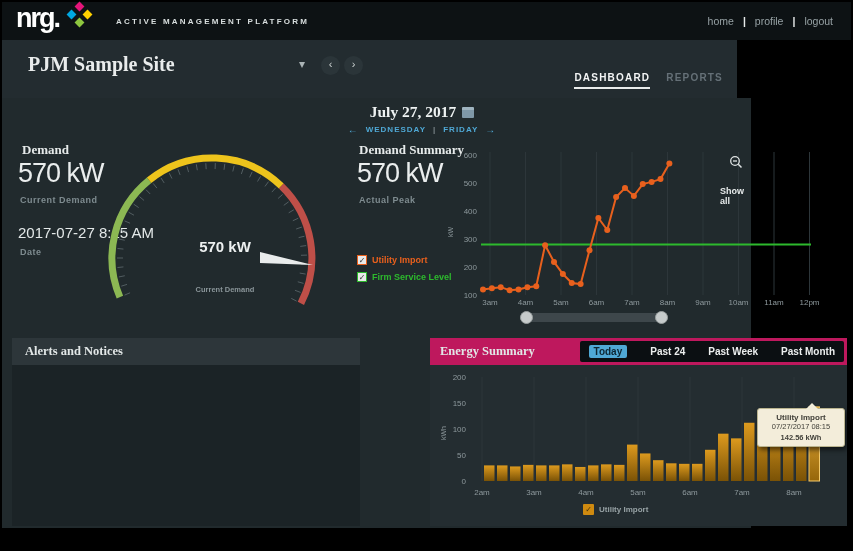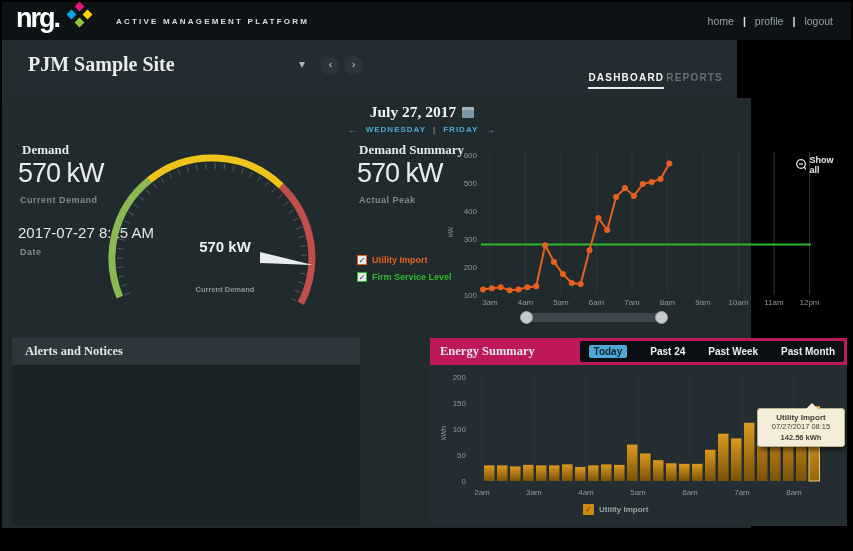--- a/index.html
+++ b/index.html
@@ -20,21 +20,21 @@
   .top-nav .sep { color:#e6eaea; font-weight:bold; }
   .top-nav .nav-item { cursor:pointer; }
 
   
   #site-bar { left:2px; top:40px; width:735px; height:58px; background:#232c30; }
   .site-name { left:26px; top:13px; font-family:"Liberation Serif", serif; font-weight:bold; font-size:20px; color:#e9ecec; }
   .site-dropdown-btn { left:297px; top:17px; color:#aab3b5; font-size:12px; cursor:pointer; }
   .circle-btn { width:19px; height:19px; border-radius:50%; background:#2b3539; color:#ccd2d2;
                 font-size:11px; text-align:center; line-height:17px; cursor:pointer; }
   .site-prev-btn { left:319px; top:16px; } .site-next-btn { left:342px; top:16px; }
-  .tabs { right:14px; top:32px; display:flex; gap:2px; font-size:10px; font-weight:bold; letter-spacing:1.2px; }
+  .tabs { right:14px; top:32px; display:flex; gap:16px; font-size:10px; font-weight:bold; letter-spacing:1.2px; }
   .tab-active { color:#f2f4f4; border-bottom:2px solid #e9eceb; padding-bottom:4px; }
   .tab-inactive { color:#657077; }
 
   
   #main { left:2px; top:98px; width:749px; height:430px; background:#212a2d; }
 
   .date-nav { left:320px; top:5px; width:200px; text-align:center; }
   .date-row { display:inline-flex; align-items:center; gap:6px;
               font-family:"Liberation Serif", serif; font-weight:bold; font-size:15.5px; color:#eef2f2; }
   .cal-icon { display:inline-block; width:12px; height:11px; background:#7f98a8; border-top:3px solid #9fb4c0; border-radius:1px; cursor:pointer; }
@@ -60,21 +60,21 @@
   .ds-value-label { left:357px; top:97px; }
   .legend-item { display:flex; align-items:center; gap:5px; cursor:pointer; }
   .legend-ui { left:355px; top:157px; } .legend-fsl { left:355px; top:174px; }
   .legend-box { width:10px; height:10px; background:#e9e9e9; border:1px solid #888;
                 font-size:8px; line-height:9px; text-align:center; color:#333; }
   .legend-label { font-size:9px; font-weight:bold; }
 
   #demand-chart { left:441px; top:50px; }
   svg text.ax { font:8px "Liberation Sans", sans-serif; fill:#8d989c; }
   svg text.axr { font:7px "Liberation Sans", sans-serif; fill:#8d989c; }
-  .show-all { left:793px; top:57px; display:flex; align-items:center; gap:4px; cursor:pointer; }
+  .show-all { left:718px; top:57px; display:flex; align-items:center; gap:17px; cursor:pointer;flex-direction:column; }
   .show-all span { font-size:9px; font-weight:bold; color:#e6eaea; }
 
   .range-slider { left:518px; top:213px; width:148px; height:14px; }
   .slider-track { position:absolute; left:6px; right:6px; top:2px; height:9px; background:#3e474b; border-radius:5px; cursor:pointer; }
   .slider-handle { position:absolute; top:0; width:13px; height:13px; border-radius:50%;
                    background:#c6cbcb; border:1px solid #9aa0a0; cursor:grab; }
   .slider-handle.hl { left:0; } .slider-handle.hr { right:0; }
 
   .panel-header { height:27px; line-height:27px; background:#2d363a; padding-left:13px;
                   font-family:"Liberation Serif", serif; font-weight:bold; font-size:12.5px; color:#e2e7e7; }

